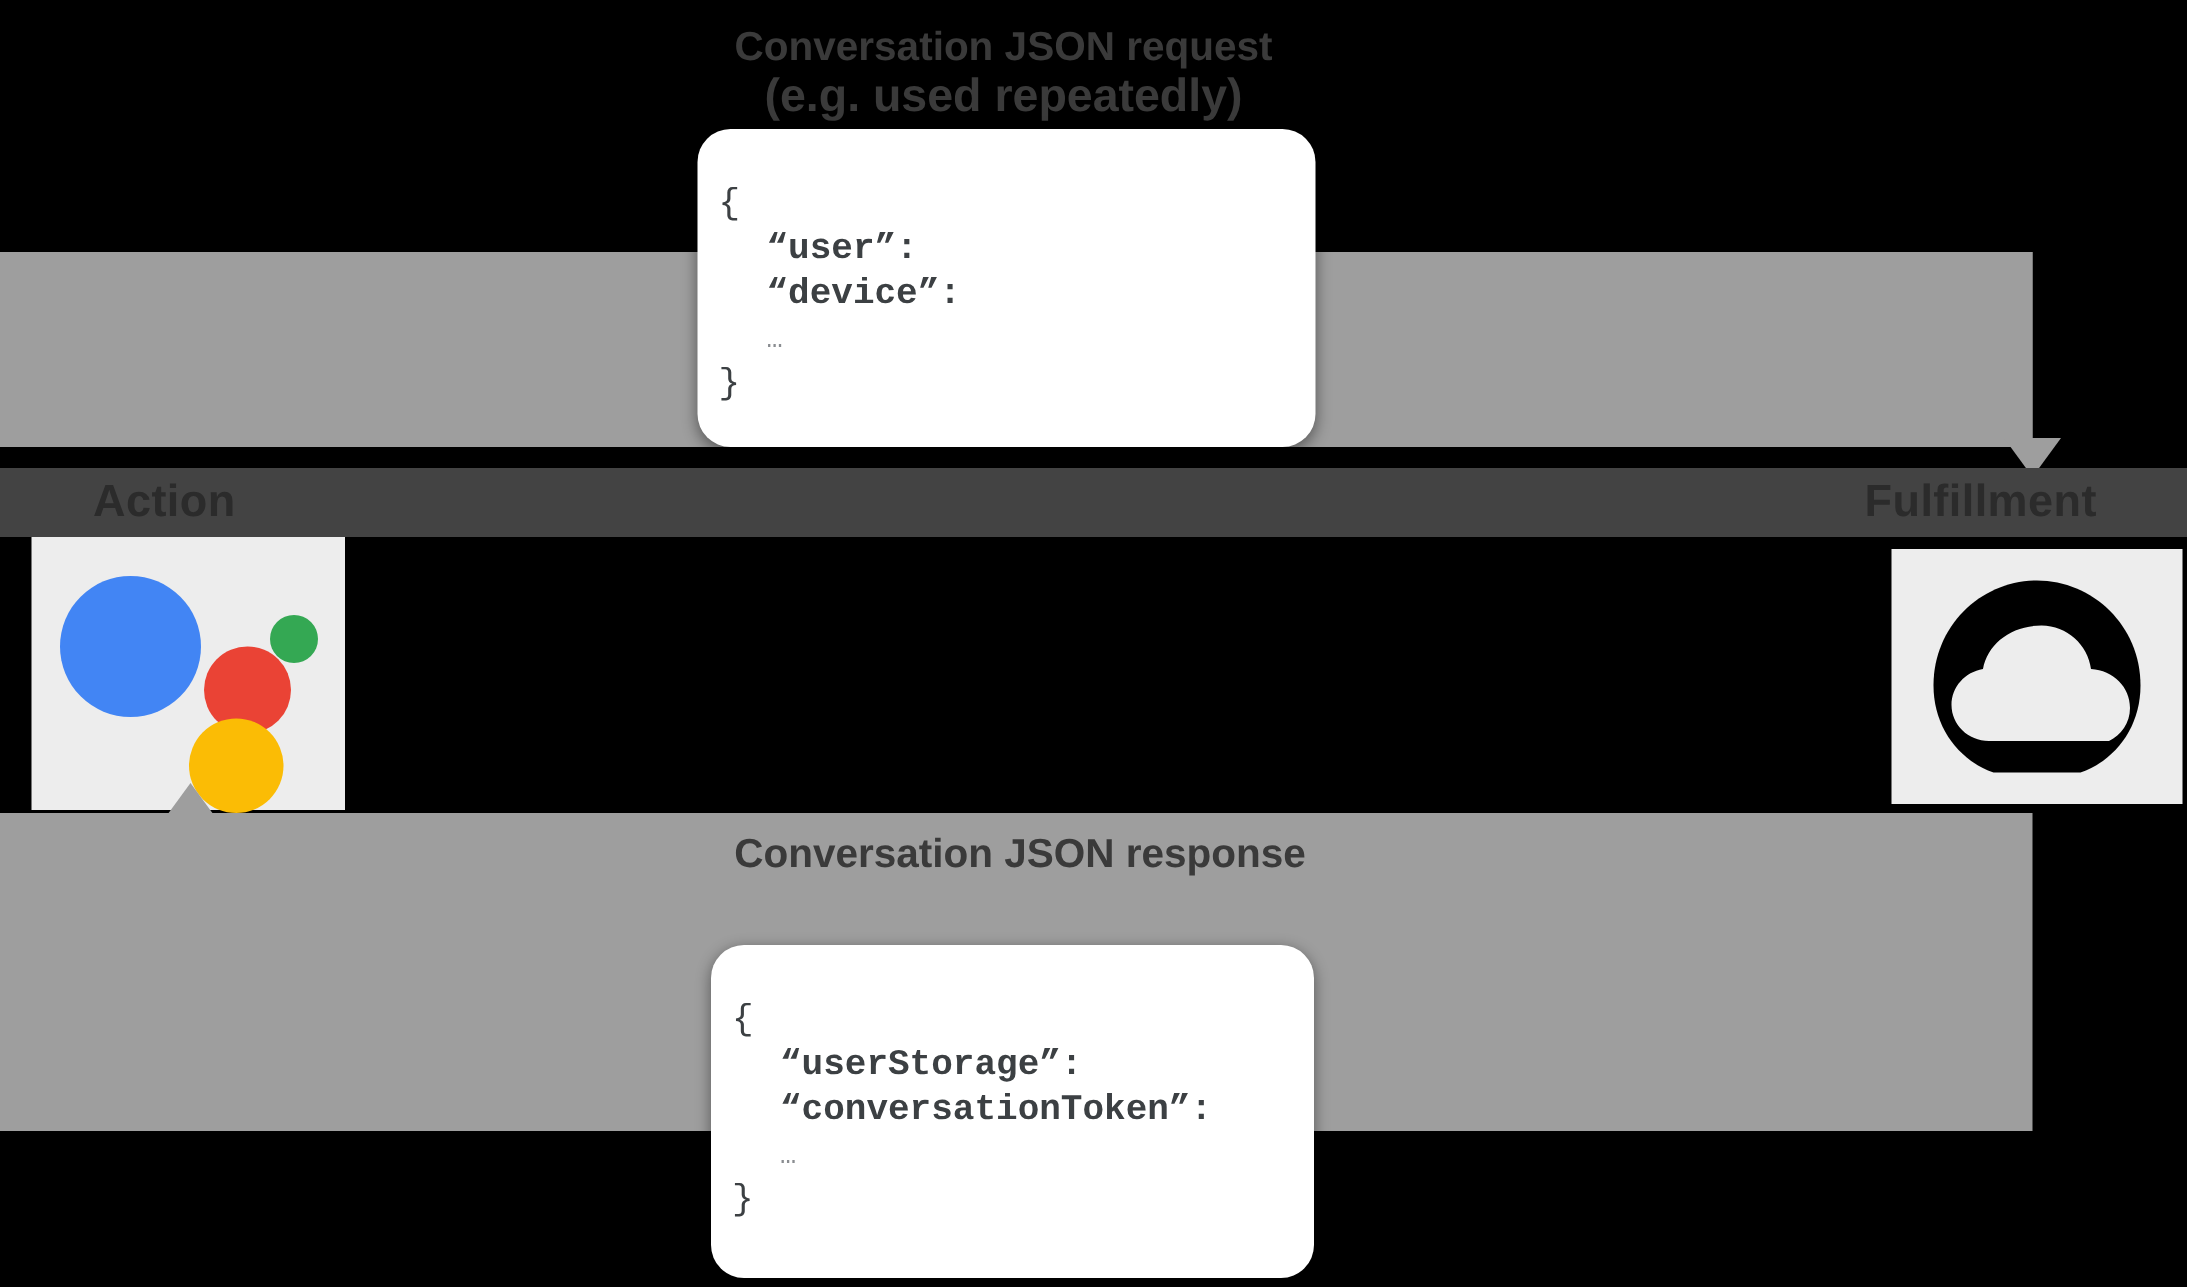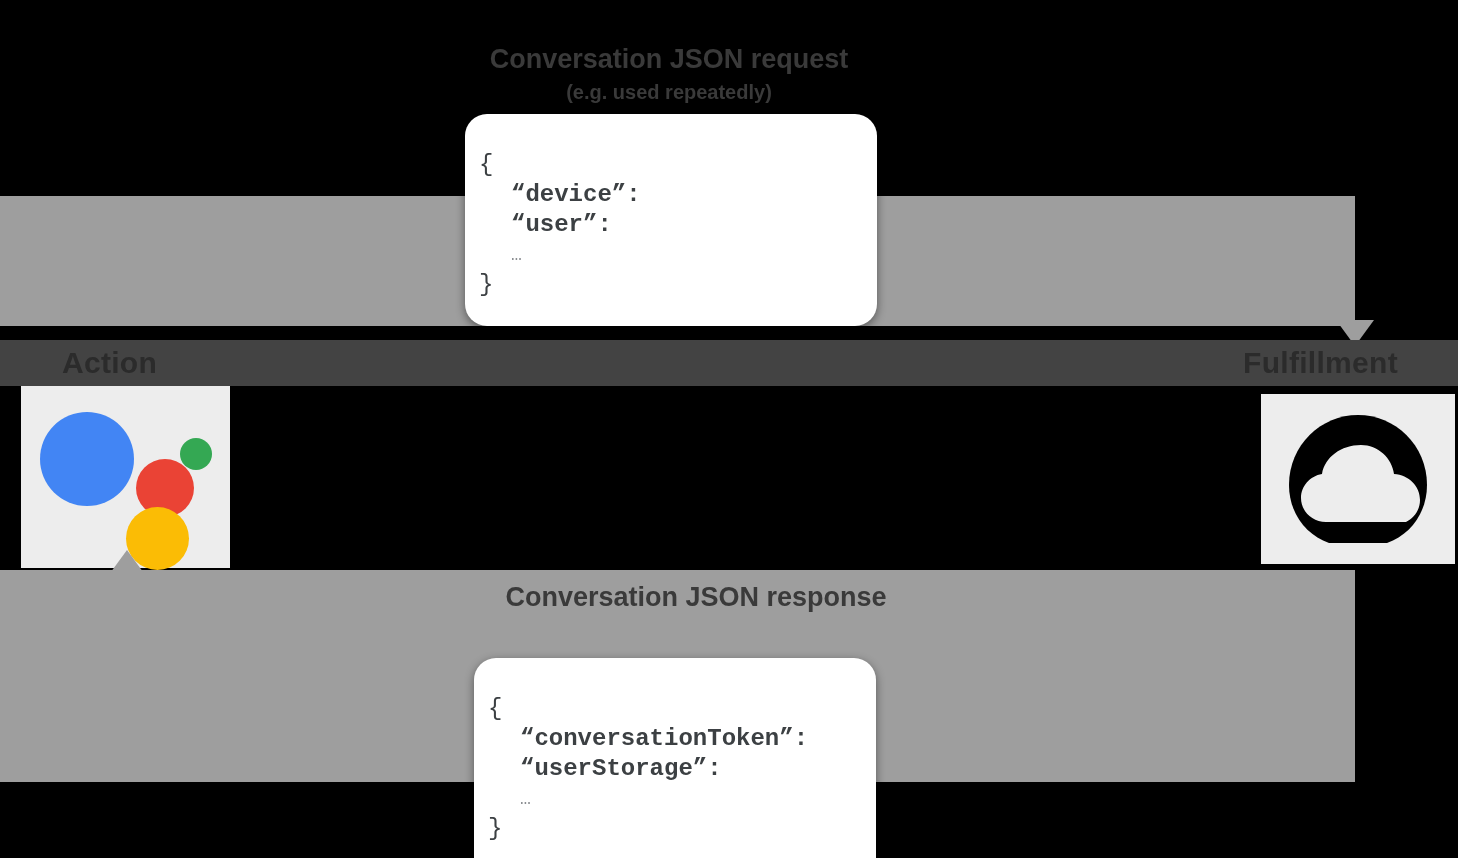--- a/index.html
+++ b/index.html
@@ -1,21 +1,21 @@
 <!DOCTYPE html>
 <html><head>
 <meta charset="utf-8">
 <style>
   html,body{margin:0;padding:0;background:#000;}
   body{
     width:1458px;height:858px;position:relative;overflow:hidden;
     font-family:"Liberation Sans", sans-serif;
     background:#000;
   }
-  .stage{position:absolute;inset:0;margin-top:28px;}
+  .stage{position:absolute;inset:0;}
 
   
   .band{position:absolute;background:#9e9e9e;}
   .band-top{left:0;top:168px;width:1355px;height:130px;}
   .band-bottom{left:0;top:542px;width:1355px;height:212px;}
 
   
   .riser-right{position:absolute;left:1262px;top:168px;width:93px;height:130px;background:#9e9e9e;}
   .arrowhead{position:absolute;width:0;height:0;}
   .arrow-down-right{
@@ -52,23 +52,23 @@
   .dot-green{left:142px;top:34px;width:32px;height:32px;background:#34a853;}
   .dot-red{left:98px;top:55px;width:58px;height:58px;background:#ea4335;}
   .dot-yellow{left:88px;top:103px;width:63px;height:63px;background:#fbbc05;}
 
   
   .cf{width:152px;height:140px;display:block;}
 
   
   .caption{position:absolute;color:#3a3a3a;font-weight:700;text-align:center;}
   .caption .line1{font-size:27px;line-height:34px;white-space:nowrap;}
-  .caption .line2{font-size:20px;line-height:32px;white-space:nowrap;}
+  .caption .line2{font-size:31px;line-height:32px;white-space:nowrap;}
   .caption-top{left:369px;top:14px;width:600px;}
-  .caption-bottom{left:396px;top:552px;width:600px;}
+  .caption-bottom{left:380px;top:552px;width:600px;}
 
   
   .card{
     position:absolute;background:#fff;border-radius:22px;
     box-shadow:0 3px 10px rgba(0,0,0,.45);
     font-family:"Liberation Mono", monospace;
     color:#3c4043;
   }
   .card-top{left:465px;top:86px;width:412px;height:212px;}
   .card-bottom{left:474px;top:630px;width:402px;height:222px;}
@@ -88,22 +88,22 @@
   <div class="arrowhead arrow-down-right"></div>
 
   <div class="caption caption-top">
     <div class="line1">Conversation JSON request</div>
     <div class="line2">(e.g. used repeatedly)</div>
   </div>
 
   <div class="card card-top">
     <div class="code">
       <div class="ln brace">{</div>
+      <div class="ln ind">“user”:</div>
       <div class="ln ind">“device”:</div>
-      <div class="ln ind">“user”:</div>
       <div class="ln dots">…</div>
       <div class="ln brace">}</div>
     </div>
   </div>
 
   <div class="lane"></div>
   <div class="lane-label left">Action</div>
   <div class="lane-label right">Fulfillment</div>
 
   <div class="tile tile-assistant">
@@ -125,20 +125,20 @@
   <div class="band band-bottom"></div>
   <div class="arrowhead arrow-up-left"></div>
 
   <div class="caption caption-bottom">
     <div class="line1">Conversation JSON response</div>
   </div>
 
   <div class="card card-bottom">
     <div class="code">
       <div class="ln brace">{</div>
+      <div class="ln ind">“userStorage”:</div>
       <div class="ln ind">“conversationToken”:</div>
-      <div class="ln ind">“userStorage”:</div>
       <div class="ln dots">…</div>
       <div class="ln brace">}</div>
     </div>
   </div>
 
 </div>
 
 </body></html>

